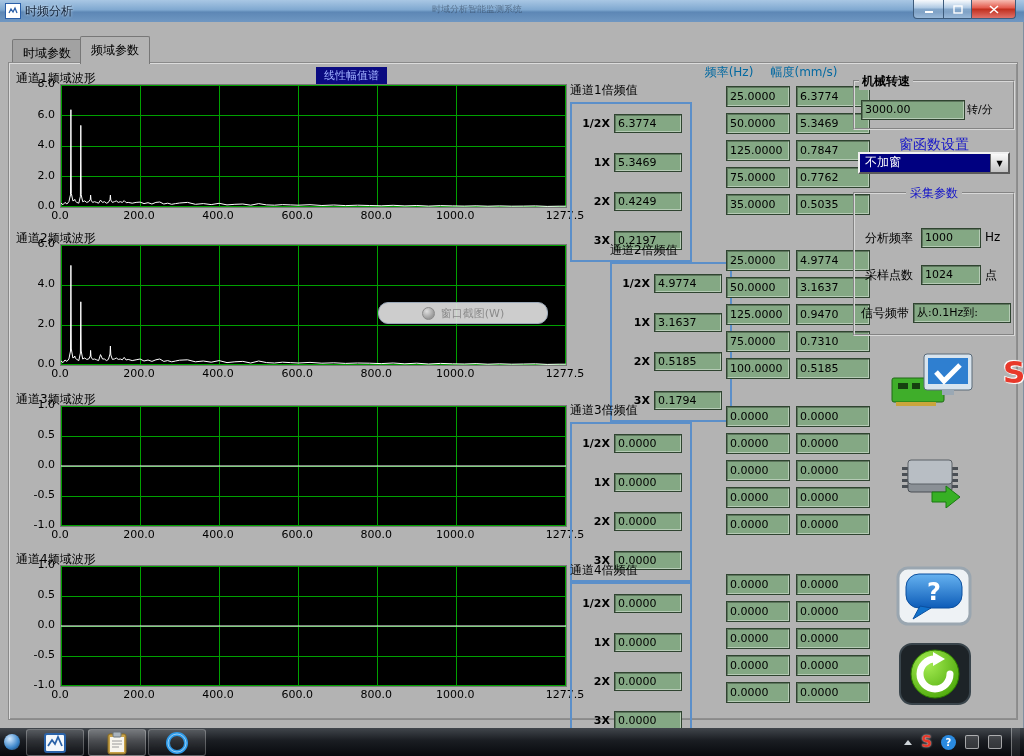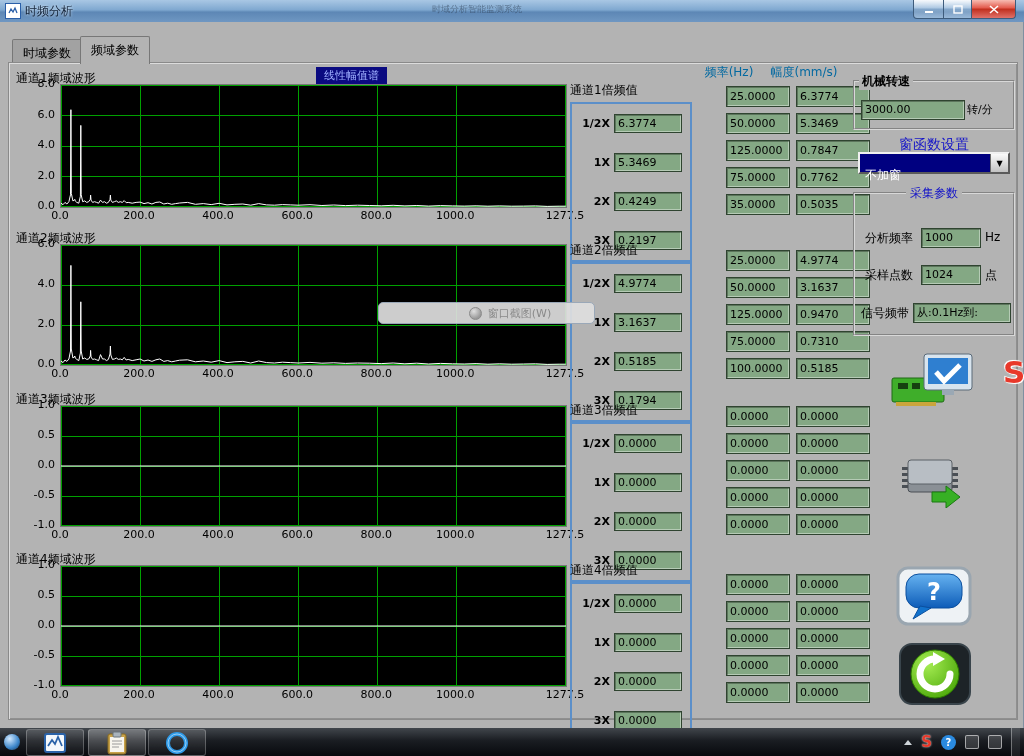--- a/index.html
+++ b/index.html
@@ -60,32 +60,32 @@
   
   .group{position:absolute;border:2px groove #d8d8d8;z-index:2;}
   .group-title{position:absolute;top:-9px;left:4px;background:#b3b3b3;padding:0 3px;font-size:12px;color:#000;font-weight:bold;}
   .group-title-blue{position:absolute;top:-9px;left:50%;transform:translateX(-50%);background:#b3b3b3;
     padding:0 4px;font-size:12px;color:#1414c8;white-space:nowrap;}
   .speed-value{position:absolute;left:6px;top:18px;width:96px;height:14px;line-height:14px;}
   .speed-unit{position:absolute;left:112px;top:20px;font-size:11px;}
   .winfn-label{position:absolute;left:853px;top:136px;width:162px;text-align:center;color:#1414c8;font-size:14px;z-index:2;}
   .ring{position:absolute;left:858px;top:152px;width:152px;height:22px;display:flex;
     border:2px solid;border-color:#f0f0f0 #5a5a5a #5a5a5a #f0f0f0;background:#000080;box-sizing:border-box;z-index:2;}
-  .ring-text{flex:1;color:#fff;font-size:12px;padding:13px 5px;}
+  .ring-text{flex:1;color:#fff;font-size:12px;padding:0 5px;}
   .ring-btn{width:17px;background:linear-gradient(#fafafa,#c2c2c2);border-left:1px solid #6a6a6a;
     display:flex;align-items:center;justify-content:center;font-size:8px;color:#000;}
   .acq-label{position:absolute;font-size:12px;color:#000;text-align:right;}
   .acq-box{position:absolute;height:14px;line-height:14px;}
   .side-icon{position:absolute;z-index:2;}
   .sogou-s{position:absolute;left:1003px;top:354px;font-size:31px;font-weight:bold;color:#e8382a;
     text-shadow:0 0 2px #fff,1px 1px 0 #fff,-1px -1px 0 #fff;z-index:4;}
   
   .shot-tip{position:absolute;left:378px;top:302px;width:168px;height:20px;z-index:10;
-    background:rgba(222,222,222,.92);border:1px solid #9aa8b8;border-radius:5px;
-    display:flex;align-items:center;justify-content:center;gap:6px;font-size:11px;color:#8a8a8a;padding-left:47px;}
+    background:rgba(222,222,222,.92);border:1px solid #9aa8b8;border-radius:10px;
+    display:flex;align-items:center;justify-content:center;gap:6px;font-size:11px;color:#8a8a8a;}
   .shot-ico{width:11px;height:11px;border-radius:50%;background:radial-gradient(circle at 35% 30%,#e0e0e0,#9a9a9a 70%);border:1px solid #8a8a8a;}
   
   .taskbar{position:absolute;left:0;top:728px;width:1024px;height:28px;
     background:linear-gradient(180deg,#41464c 0%,#1a1d22 45%,#07090d 100%);z-index:20;}
   .start-orb{position:absolute;left:4px;top:6px;width:16px;height:16px;border-radius:50%;
     background:radial-gradient(circle at 35% 30%,#d2e9ff,#3b85c9 60%,#16314e);}
   .tb-btn{position:absolute;top:1px;width:56px;height:25px;border:1px solid rgba(255,255,255,.25);border-radius:3px;
     background:linear-gradient(rgba(255,255,255,.14),rgba(255,255,255,.03));display:flex;align-items:center;justify-content:center;}
   .tb-active{background:linear-gradient(rgba(255,255,255,.30),rgba(255,255,255,.10));}
   .tray{position:absolute;right:4px;top:0;height:28px;display:flex;align-items:center;gap:9px;}
@@ -249,21 +249,21 @@
   <div class="chart-xlabels">
       <span style="left: -24px;">0.0</span>
       <span style="left: 55.0607px;">200.0</span>
       <span style="left: 134.121px;">400.0</span>
       <span style="left: 213.182px;">600.0</span>
       <span style="left: 292.243px;">800.0</span>
       <span style="left: 371.303px;">1000.0</span>
       <span style="left: 481px;">1277.5</span>
     </div>
 </div>
-<div class="harm-block" style="top:242px;">
+<div class="harm-block" style="top:242px;margin-left:40px;">
   <div class="harm-title">通道2倍频值</div>
   <div class="harm-box">
     <div class="hrow">
         <span class="hlabel">1/2X</span>
         <span class="nbox hval">4.9774</span>
       </div>
     <div class="hrow">
         <span class="hlabel">1X</span>
         <span class="nbox hval">3.1637</span>
       </div>

